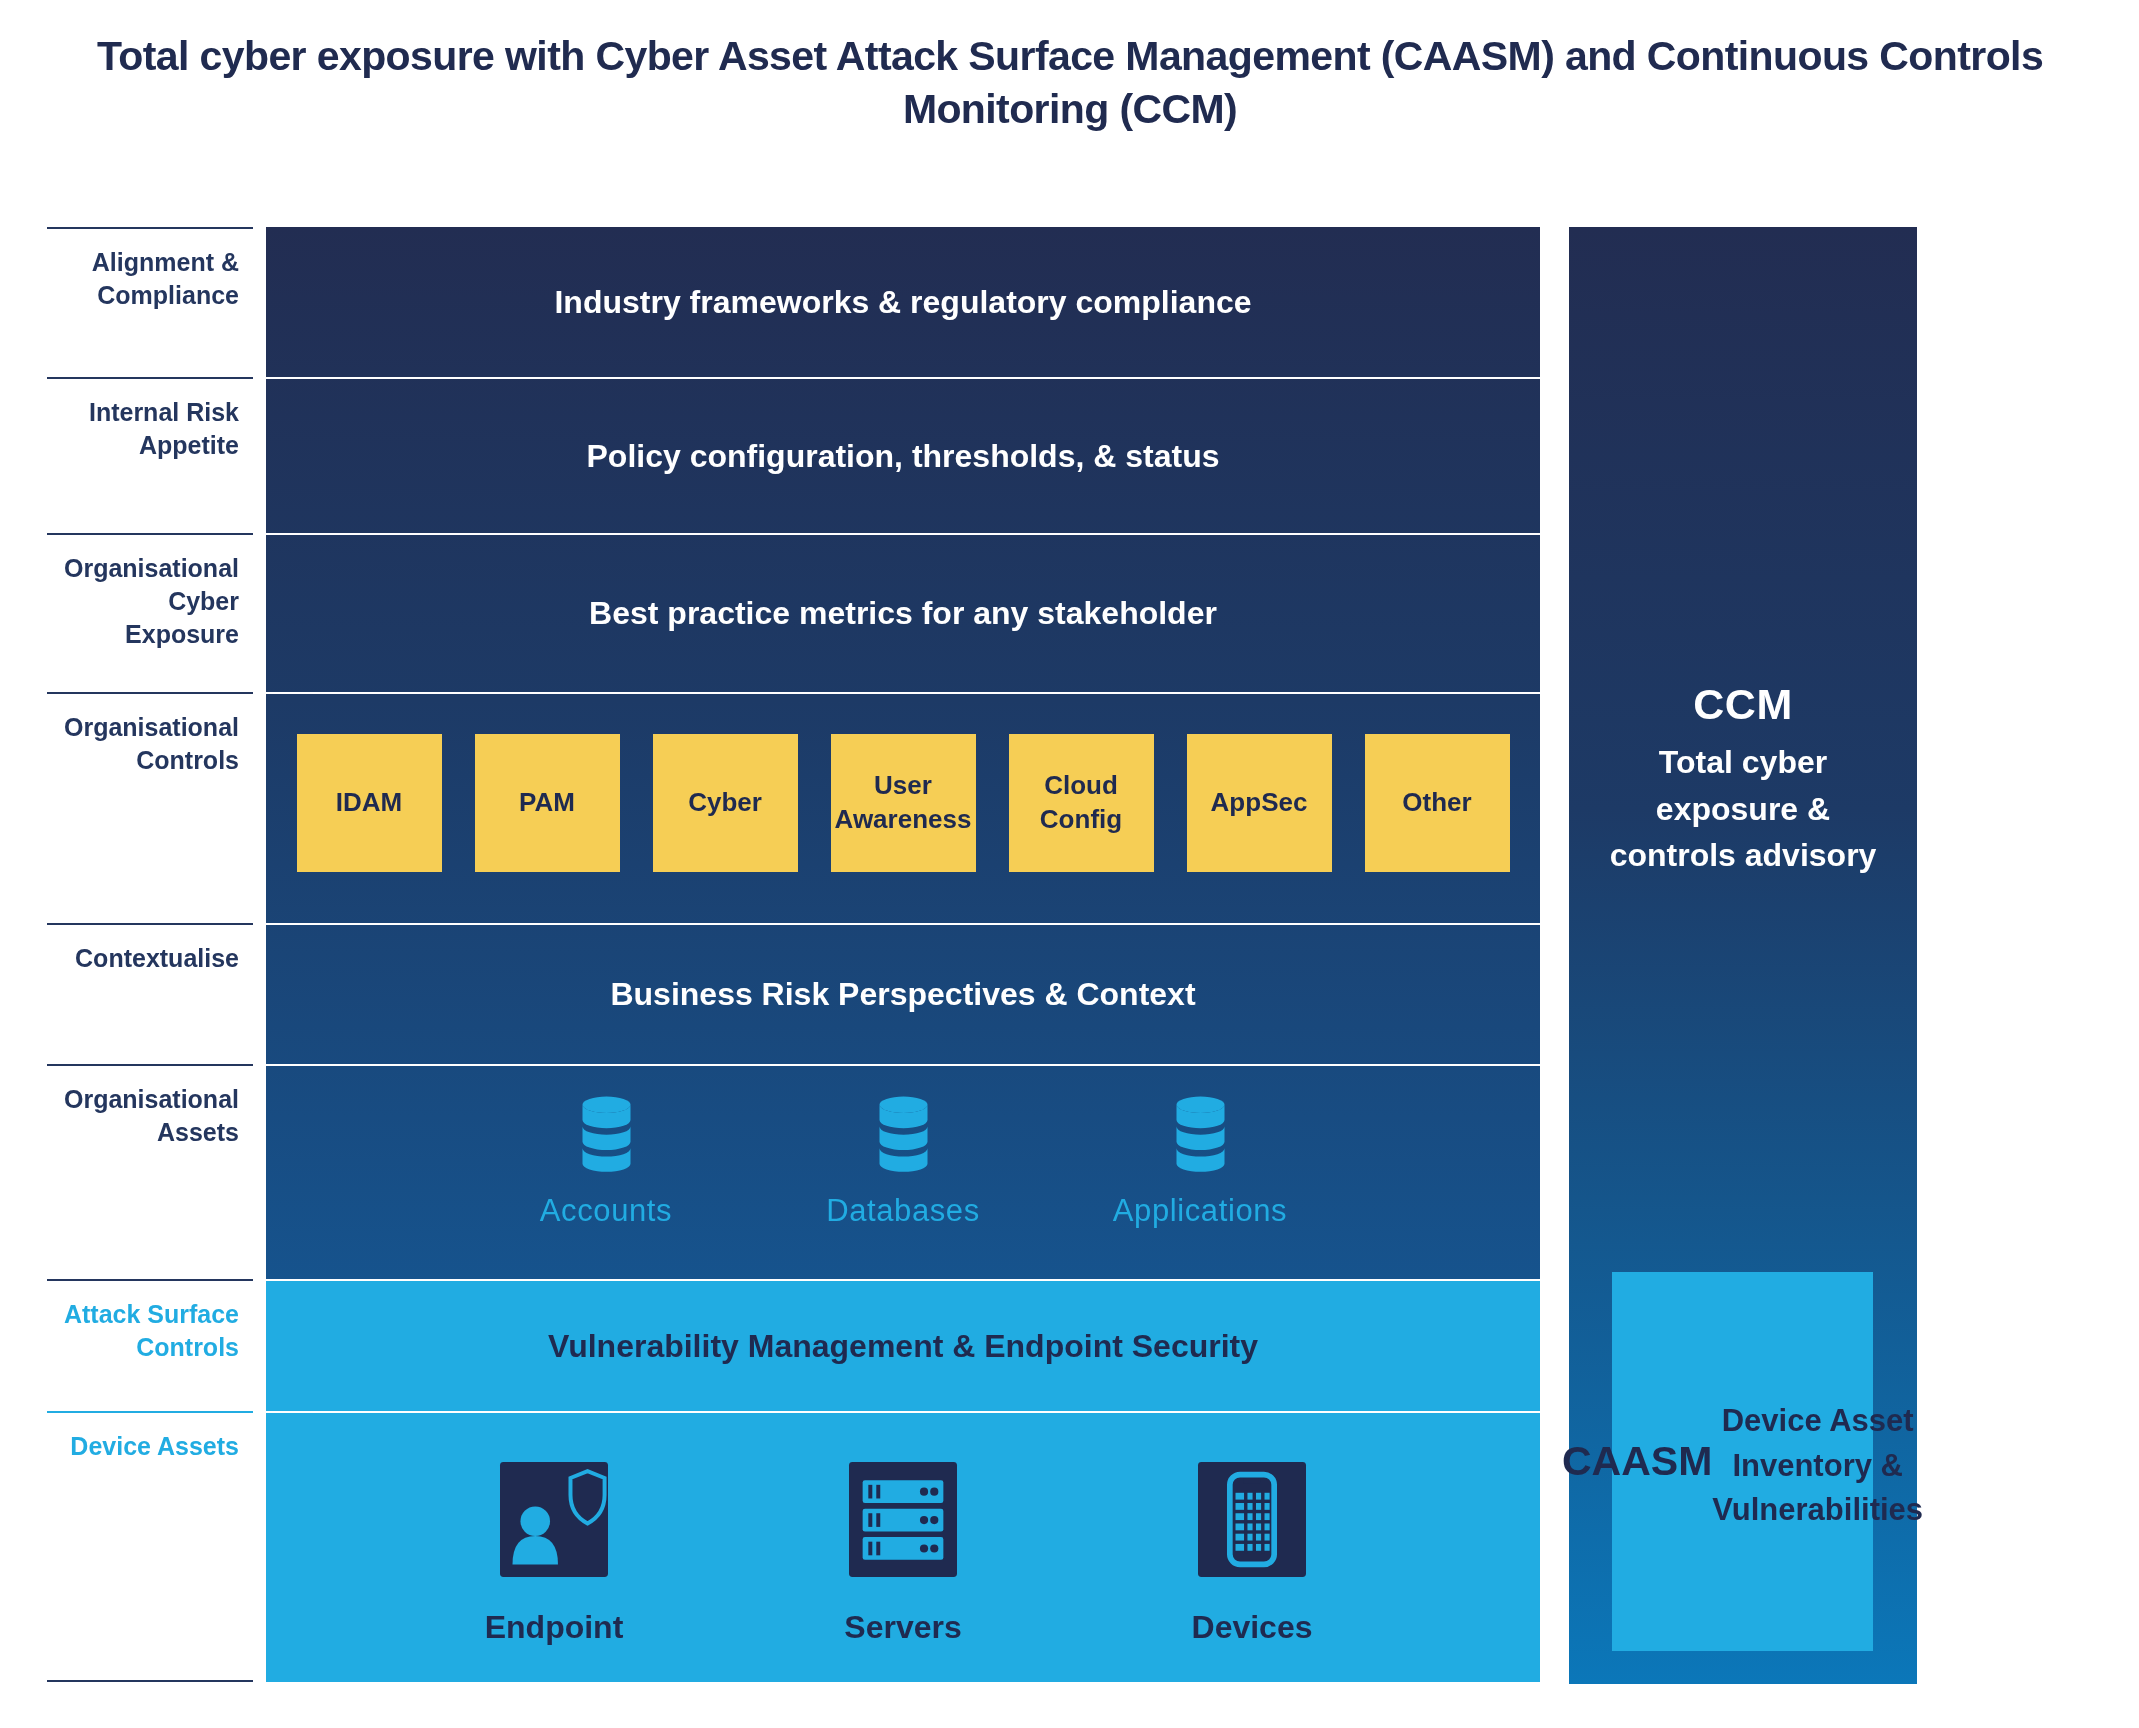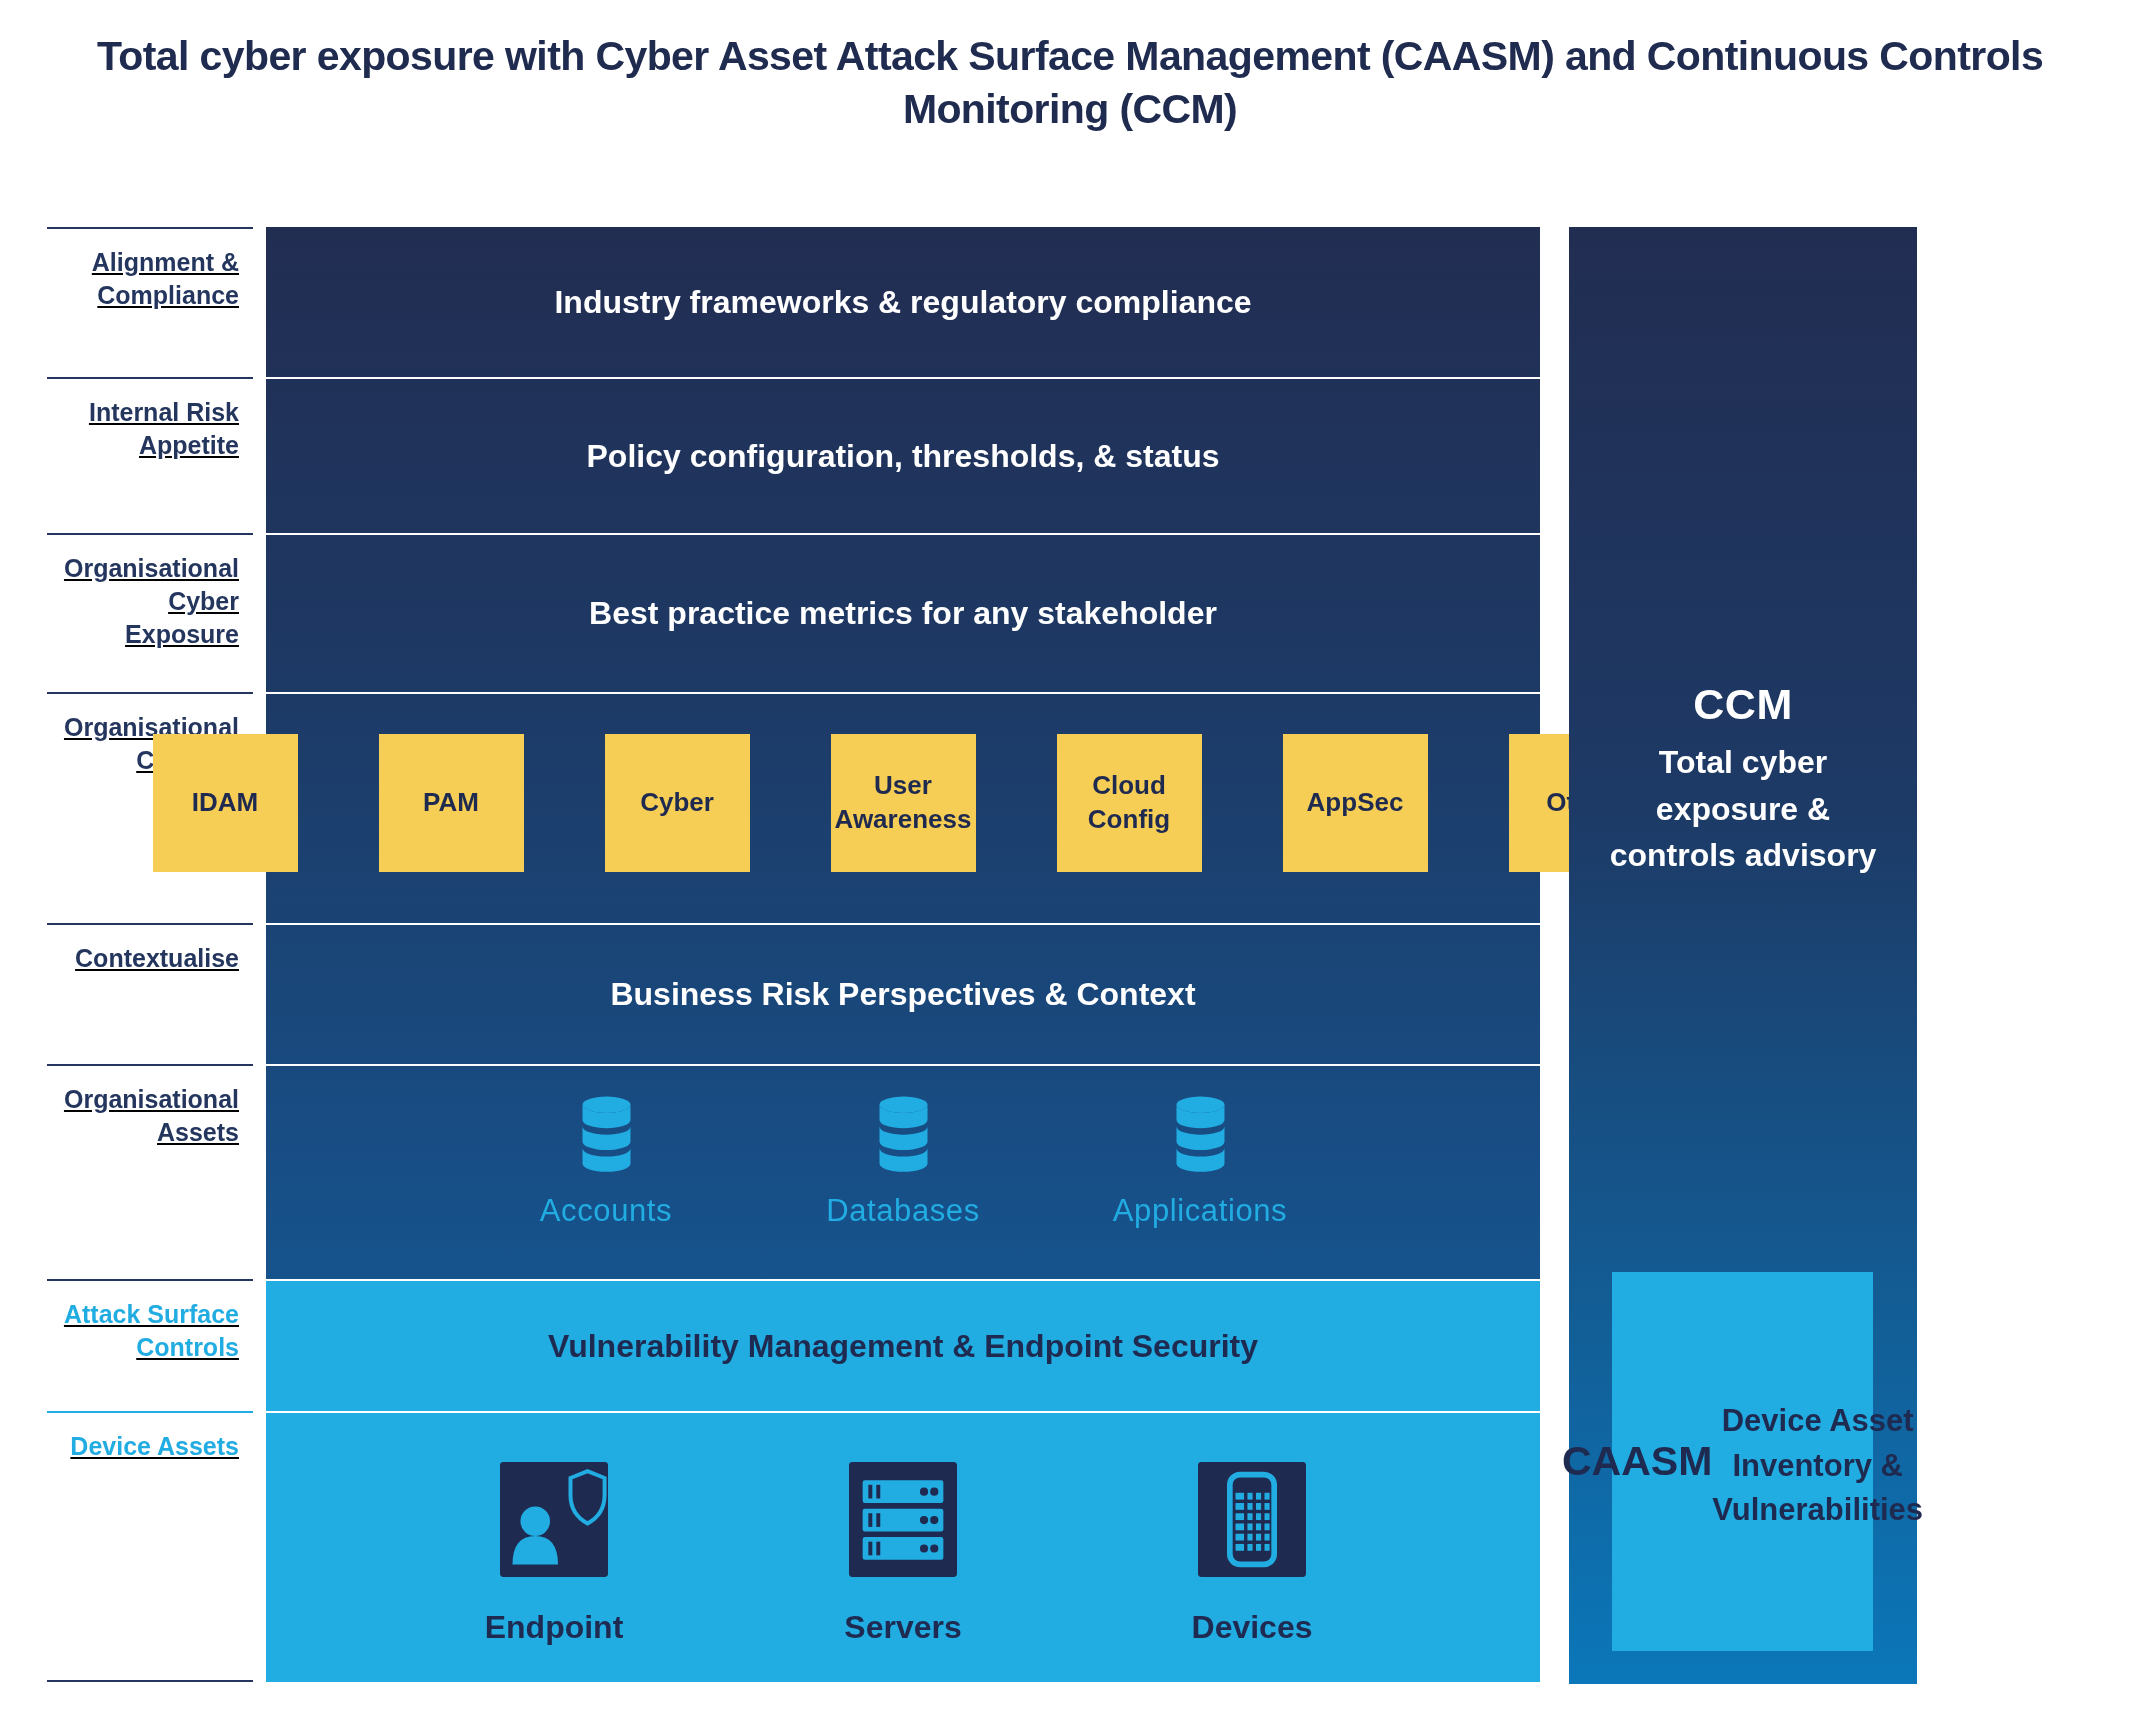--- a/index.html
+++ b/index.html
@@ -8,42 +8,42 @@
     font-family:"Liberation Sans", sans-serif; overflow:hidden;
   }
   .title{
     position:absolute; top:29.5px; left:50%; transform:translateX(-50%);
     width:2018px; text-align:center; font-size:41px; font-weight:bold;
     color:#202b50; line-height:1.3; letter-spacing:-0.6px;
   }
   .diagram{position:absolute; top:227px; left:47px; display:flex; height:1457px;}
 
   
-  .label-col{width:206px; display:flex; flex-direction:column;text-decoration:underline;}
+  .label-col{width:206px; display:flex; flex-direction:column;}
   .label-row{
     box-sizing:border-box; border-top:2.3px solid #24365e;
     display:flex; justify-content:flex-end; align-items:flex-start;
     text-align:right; padding:17px 14px 0 3.4px;
     font-size:25px; font-weight:bold; color:#24365e; line-height:1.32;
   }
   .label-row.blue{color:#21ace2;}
   .label-row.blue-line{border-top-color:#21ace2;}
   .label-col .label-row:last-child{border-bottom:2.3px solid #24365e;}
 
   
   .main-col{width:1274px; display:flex; flex-direction:column;padding-left:13px;}
   .main-top{background:linear-gradient(180deg,#222d52 0%,#1d3a66 45%,#16538d 100%);}
   .main-bottom{background:#21ace2;}
   .mrow{box-sizing:border-box; display:flex; align-items:center; justify-content:center;}
   .mrow.line{border-top:2.3px solid #ffffff;}
   .banner{font-size:32px; font-weight:bold; color:#ffffff; text-align:center;}
   .banner.navy{color:#1f2a50;}
 
   
-  .controls-row{gap:81px; padding-bottom:11.3px;}
+  .controls-row{gap:33px; padding-bottom:11.3px;}
   .control-box{
     width:145px; height:138px; background:#f6ce55; flex:0 0 auto;
     display:flex; align-items:center; justify-content:center; text-align:center;
     font-size:26px; font-weight:bold; color:#1f2a50; line-height:1.3;
     padding:0 11.3px; box-sizing:border-box;
   }
 
   
   .assets-row{gap:170px; align-items:flex-start; padding-top:29.5px;}
   .asset-item{width:127px; display:flex; flex-direction:column; align-items:center;}

